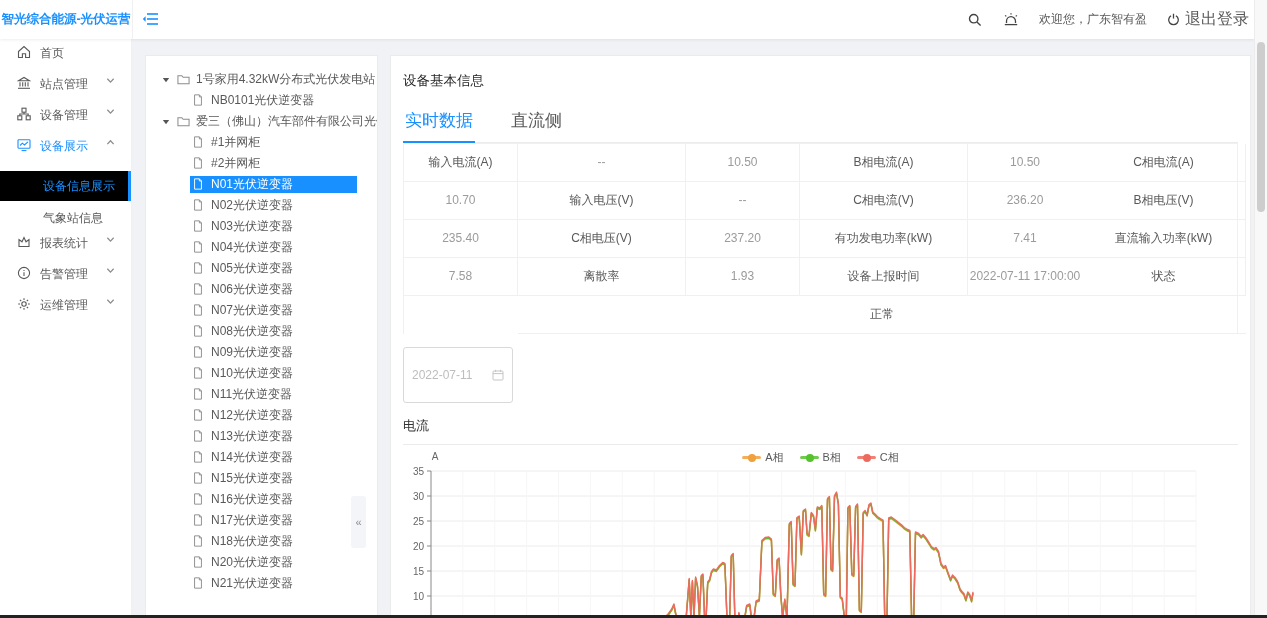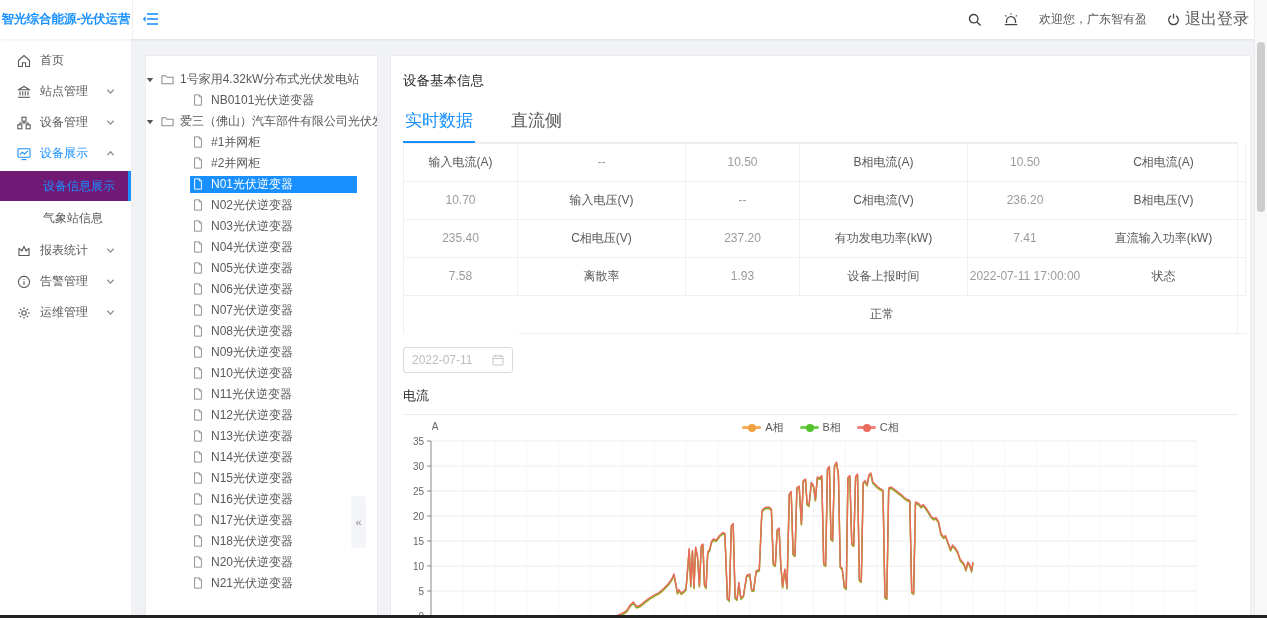--- a/index.html
+++ b/index.html
@@ -14,35 +14,35 @@
   #foldIcon{position:absolute;left:142px;top:10px;width:18px;height:18px;color:#1890ff;cursor:pointer}
   #hdrRight{position:absolute;right:18px;top:0;height:39px;display:flex;align-items:center;gap:20px}
   .hicon{width:16px;height:16px;color:#444;cursor:pointer;display:inline-flex}
   #welcome{font-size:12px;color:#595959}
   #logoutBtn{display:flex;align-items:center;gap:5px;font-size:16px;color:#595959;cursor:pointer}
   #logoutBtn .hicon{width:13px;height:13px}
 
   
   #sidebar{position:absolute;left:0;top:39px;bottom:3px;width:132px;background:#fff;
            border-right:1px solid #f0f0f0;padding-top:6px;box-sizing:border-box;z-index:5}
-  .menu-item{height:31px;display:flex;align-items:center;padding:0 16px 0 17px;font-size:12px;color:#595959;cursor:pointer}
+  .menu-item{height:31px;display:flex;padding:0 16px 0 17px;font-size:12px;color:#595959;cursor:pointer}
   .menu-item.active{color:#1890ff}
   .mi-icon{width:14px;height:14px;display:inline-flex;margin-right:9px;flex:none}
   .mi-label{white-space:nowrap;overflow:hidden}
   .mi-arrow{margin-left:auto;width:9px;height:9px;display:inline-flex;color:#8c8c8c}
   .menu-item.active .mi-arrow{color:#8c8c8c}
   .submenu-item{height:30px;line-height:30px;padding-left:43px;font-size:12px;color:#595959;cursor:pointer;
                 white-space:nowrap;overflow:hidden;margin:2px 0}
-  .submenu-item.selected{background:#701a75;color:#1890ff;border-right:3px solid #1890ff}
+  .submenu-item.selected{background:#000000;color:#1890ff;border-right:3px solid #1890ff}
 
   
   #treePanel{position:absolute;left:145px;top:55px;width:233px;bottom:3px;background:#fff;
              border:1px solid #ebebeb;border-bottom:none;box-sizing:border-box;overflow:hidden;padding-top:13px}
   .tree-row{height:21px;display:flex;align-items:center;font-size:12px;color:#595959;cursor:pointer;white-space:nowrap}
-  .tree-station{}
+  .tree-station{padding-left:16px}
   .caret{width:8px;height:8px;display:inline-flex;margin-right:7px;color:#555;flex:none}
   .t-icon{width:13px;height:13px;display:inline-flex;margin-right:6px;color:#8c8c8c;flex:none}
   .tree-leaf{margin-left:44px;margin-right:20px;padding-left:2px;flex:1;display:flex;align-items:center;overflow:hidden}
   .tree-leaf.selected{background:#1890ff;color:#fff}
   .tree-leaf.selected .t-icon{color:#fff}
   .tree-name{overflow:hidden;text-overflow:clip}
   #collapseHandle{position:absolute;right:11px;top:440px;width:15px;height:52px;background:#f3f5f8;border-radius:3px;
                   display:flex;align-items:center;justify-content:center;color:#8c8c8c;font-size:11px;cursor:pointer}
 
   
@@ -56,21 +56,21 @@
   #infoTable{display:grid;grid-template-columns:114px 168px 114px 168px 114px 164px;margin:0 12px;
              border:1px solid #f0f0f0;border-bottom:none}
   .cell{height:37px;line-height:37px;text-align:center;font-size:12px;border-bottom:1px solid #f0f0f0;
         border-right:1px solid #f0f0f0;overflow:hidden;white-space:nowrap}
   .cell.last{border-right:none}
   .cell.lab{color:#595959}
   .cell.val{color:#9b9b9b}
   .cell.statusval{grid-column:2/7}
 
   #dateInput{margin:13px 0 0 12px;width:92px;height:22px;border:1px solid #d9d9d9;border-radius:3px;
-             display:flex;align-items:center;padding:1px 8px;cursor:pointer;background:#fff}
+             display:flex;align-items:center;padding:16px 8px;cursor:pointer;background:#fff}
   #dateInput input{border:none;outline:none;width:72px;font-size:12px;color:#bdbdbd;background:transparent;
                    font-family:inherit;padding:0;cursor:pointer}
   #calIcon{width:12px;height:12px;color:#c5c5c5;display:inline-flex;margin-left:auto}
 
   #chartTitle{margin:14px 0 0 12px;font-size:13px;color:#333}
   #chartDivider{margin:9px 12px 0;border-bottom:1px solid #ebebeb}
   #chartWrap{position:relative;margin:0 12px;height:228px}
   #legend{position:absolute;left:0;right:0;top:5px;display:flex;justify-content:center;gap:16px;z-index:2}
   .lg-item{display:flex;align-items:center;gap:4px;font-size:11px;color:#595959;cursor:pointer}
   .lg-marker{position:relative;width:19px;height:9px;flex:none}

